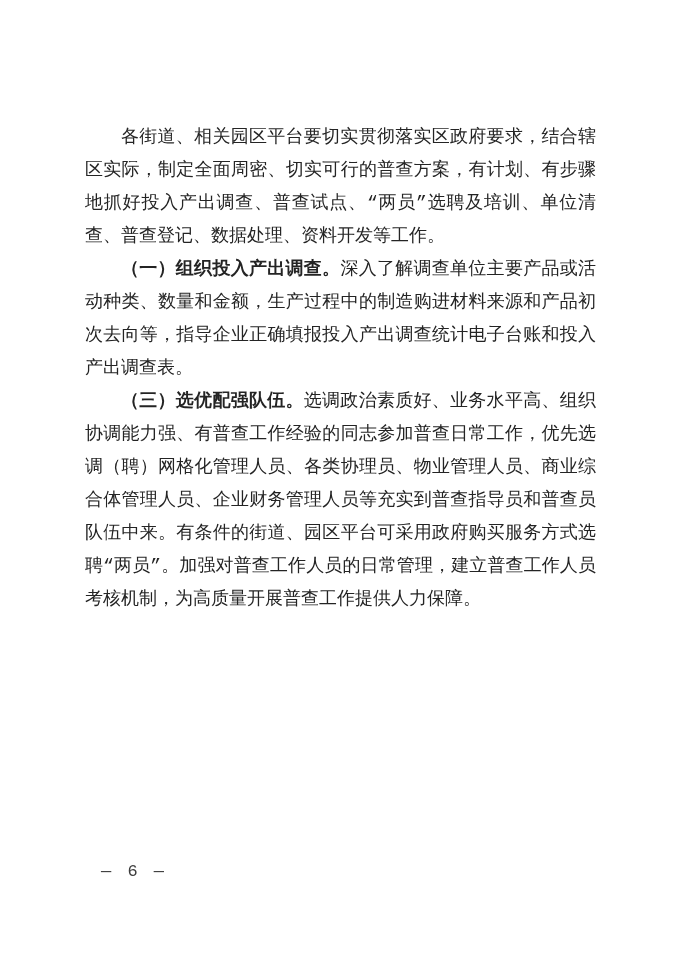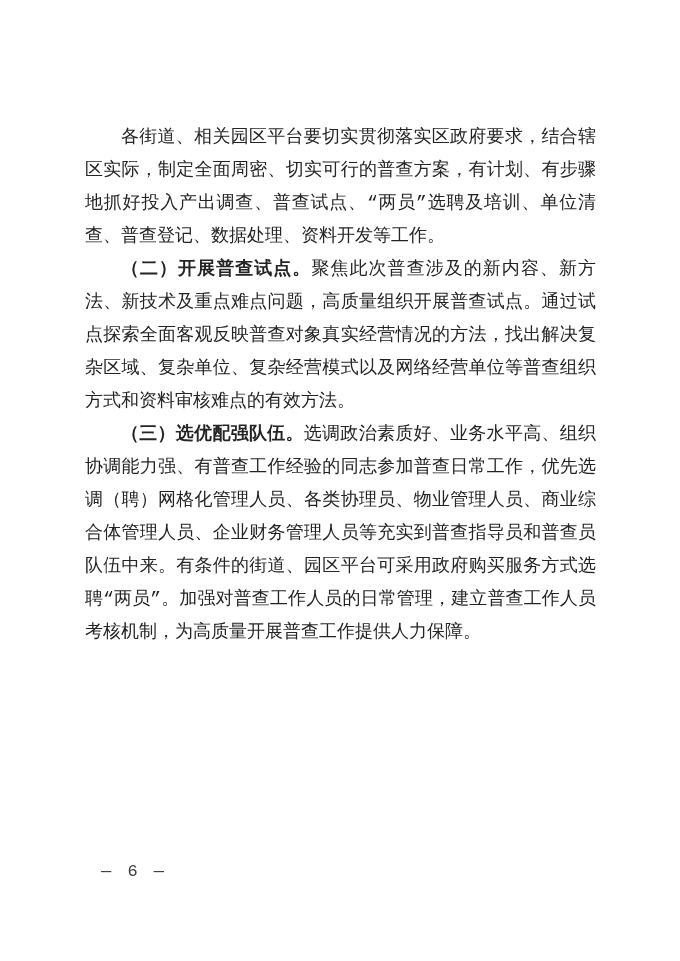--- a/index.html
+++ b/index.html
@@ -46,22 +46,22 @@
 </style>
 </head>
 <body>
 
 <div class="page">
 
   <div class="content">
 
     <p class="para"><span>各街道、相关园区平台要切实贯彻落实区政府要求，结合辖区实际，制定全面周密、切实可行的普查方案，有计划、有步骤地抓好投入产出调查、普查试点、“两员”选聘及培训、单位清查、普查登记、数据处理、资料开发等工作。</span></p>
 
+    <p class="para"><strong class="lead">（一）组织投入产出调查。</strong><span>深入了解调查单位主要产品或活动种类、数量和金额，生产过程中的制造购进材料来源和产品初次去向等，指导企业正确填报投入产出调查统计电子台账和投入产出调查表。</span></p>
 
-    <p class="para"><strong class="lead">（二）开展普查试点。</strong><span>聚焦此次普查涉及的新内容、新方法、新技术及重点难点问题，高质量组织开展普查试点。通过试点探索全面客观反映普查对象真实经营情况的方法，找出解决复杂区域、复杂单位、复杂经营模式以及网络经营单位等普查组织方式和资料审核难点的有效方法。</span></p>
 
     <p class="para"><strong class="lead">（三）选优配强队伍。</strong><span>选调政治素质好、业务水平高、组织协调能力强、有普查工作经验的同志参加普查日常工作，优先选调（聘）网格化管理人员、各类协理员、物业管理人员、商业综合体管理人员、企业财务管理人员等充实到普查指导员和普查员队伍中来。有条件的街道、园区平台可采用政府购买服务方式选聘“两员”。加强对普查工作人员的日常管理，建立普查工作人员考核机制，为高质量开展普查工作提供人力保障。</span></p>
 
 
   </div>
 
   <div class="page-number">— 6 —</div>
 
 </div>
 

